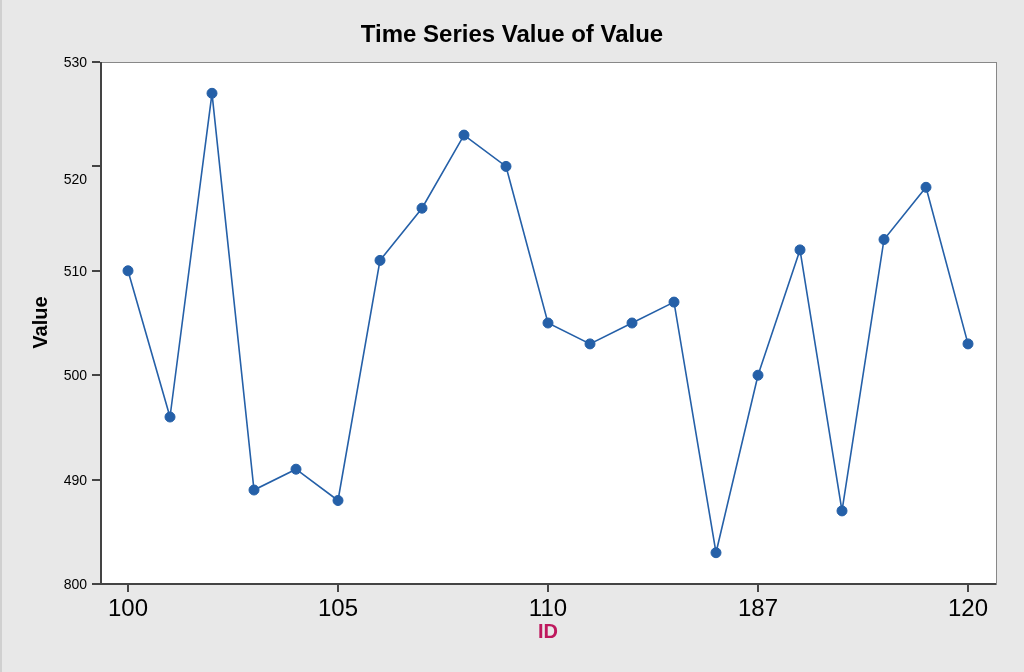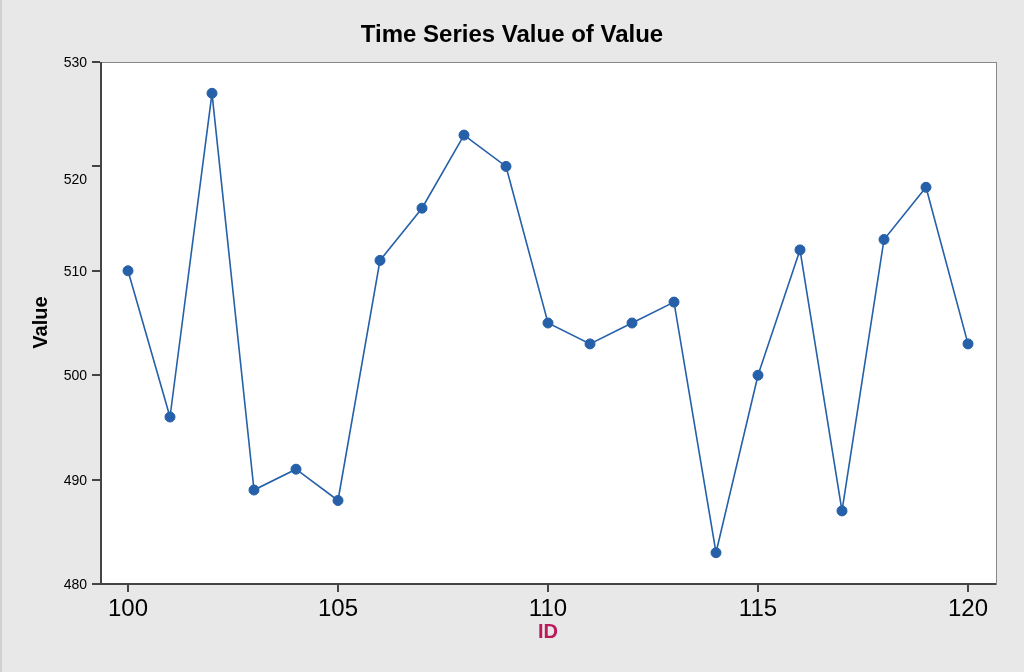--- a/index.html
+++ b/index.html
@@ -126,35 +126,35 @@
       <circle cx="842.0" cy="510.9" r="5" class="pt"></circle>
       <circle cx="884.0" cy="239.5" r="5" class="pt"></circle>
       <circle cx="926.0" cy="187.3" r="5" class="pt"></circle>
       <circle cx="968.0" cy="343.9" r="5" class="pt"></circle>
     </svg>
 
   <div id="axes-host">
       <div class="axis-line" style="left: 100px; top: 62px; width: 2px; height: 522px;"></div>
       <div class="axis-line" style="left: 100px; top: 583px; width: 896px; height: 2px;"></div>
       <div class="tick" style="left: 92px; top: 583px; width: 8px; height: 2px;"></div>
-      <div class="tick-label-y" style="left: 45px; top: 584px; width: 42px;">480</div>
+      <div class="tick-label-y" style="left: 45px; top: 584px; width: 42px;">800</div>
       <div class="tick" style="left: 92px; top: 478.6px; width: 8px; height: 2px;"></div>
       <div class="tick-label-y" style="left: 45px; top: 479.6px; width: 42px;">490</div>
       <div class="tick" style="left: 92px; top: 374.2px; width: 8px; height: 2px;"></div>
       <div class="tick-label-y" style="left: 45px; top: 375.2px; width: 42px;">500</div>
       <div class="tick" style="left: 92px; top: 269.8px; width: 8px; height: 2px;"></div>
       <div class="tick-label-y" style="left: 45px; top: 270.8px; width: 42px;">510</div>
       <div class="tick" style="left: 92px; top: 165.4px; width: 8px; height: 2px;"></div>
       <div class="tick-label-y" style="left: 45px; top: 166.4px; width: 42px; margin-top: 13px;">520</div>
       <div class="tick" style="left: 92px; top: 61px; width: 8px; height: 2px;"></div>
       <div class="tick-label-y" style="left: 45px; top: 62px; width: 42px;">530</div>
       <div class="tick" style="left: 127px; top: 584px; width: 2px; height: 8px;"></div>
       <div class="tick-label-x" style="left: 128px; top: 594px;">100</div>
       <div class="tick" style="left: 337px; top: 584px; width: 2px; height: 8px;"></div>
       <div class="tick-label-x" style="left: 338px; top: 594px;">105</div>
       <div class="tick" style="left: 547px; top: 584px; width: 2px; height: 8px;"></div>
       <div class="tick-label-x" style="left: 548px; top: 594px;">110</div>
       <div class="tick" style="left: 757px; top: 584px; width: 2px; height: 8px;"></div>
-      <div class="tick-label-x" style="left: 758px; top: 594px;">115</div>
+      <div class="tick-label-x" style="left: 758px; top: 594px;">187</div>
       <div class="tick" style="left: 967px; top: 584px; width: 2px; height: 8px;"></div>
       <div class="tick-label-x" style="left: 968px; top: 594px;">120</div>
     </div>
 </div>
 
 </body></html>

